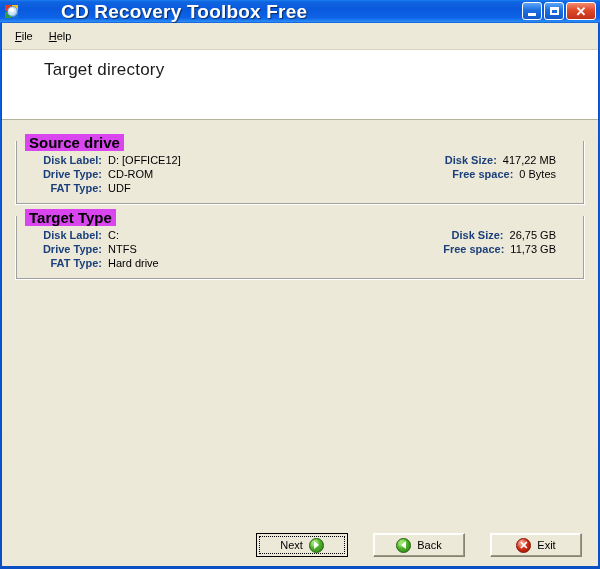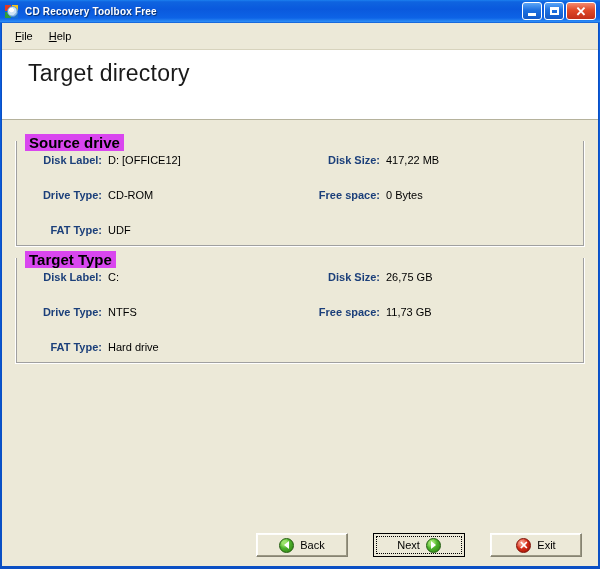--- a/index.html
+++ b/index.html
@@ -50,25 +50,26 @@
   .title-icon .q3 { left: 1px; top: 8px;  background: #2d9c3c; }
   .title-icon .q4 { left: 8px; top: 8px;  background: #1a6fd0; }
   .title-icon .disc {
     position: absolute; left: 3px; top: 2px;
     width: 11px; height: 11px; border-radius: 50%;
     background: radial-gradient(circle at 40% 35%, #ffffff 0 28%, #cfe4f7 30% 60%, #9cc4ea 62% 100%);
     border: 1px solid #5e9ad6;
   }
   .title-text {
     color: #ffffff;
-    font-size: 10px;
+    font-size: 19px;
     font-weight: bold;
     text-shadow: 1px 1px 1px rgba(0,0,0,.55);
     letter-spacing: .2px;
     white-space: nowrap;
+    margin-left: 36px;
   }
   .win-buttons {
     position: absolute;
     right: 4px; top: 2px;
     display: flex;
     gap: 2px;
   }
   .win-btn {
     width: 20px; height: 18px;
     border: 1px solid #ffffff;
@@ -122,24 +123,25 @@
   .menu-item u { text-decoration: underline; }
 
   
   .header-panel {
     background: #ffffff;
     height: 70px;
     border-bottom: 1px solid #b5b29c;
     padding: 10px 0 0 26px;
   }
   .header-title {
-    font-size: 23px;
+    font-size: 17px;
     color: #1a1a1a;
     font-weight: normal;
     letter-spacing: .2px;
+    margin-left: 16px;
   }
   .header-sub {
     font-size: 11px;
     color: #1a1a1a;
     margin-top: 6px;
     padding-left: 17px;
   }
 
   
   .body-area {
@@ -236,24 +238,24 @@
     color: #000;
     z-index: 2;
   }
   .gb-content {
     display: flex;
     padding: 13px 0 0 0;
   }
   .gb-col {
     display: flex;
     flex-direction: column;
-    gap: 22px;
+    gap: 1px;
   }
   .gb-col.left  { width: 290px; padding-left: 8px; }
-  .gb-col.right { width: 250px; }
+  .gb-col.right { width: 250px; align-items: flex-end; }
 
   .kv {
     display: flex;
     font-size: 11px;
     line-height: 13px;
   }
   .kv .k {
     width: 84px;
     text-align: right;
     font-weight: bold;
@@ -438,41 +440,41 @@
             </div>
             <div class="kv">
               <span class="k">Free space:</span>
               <span class="v">11,73 GB</span>
             </div>
           </div>
         </div>
       </div>
 
       <div class="button-bar">
-        <div class="xp-button">
-          <div class="btn-inner">
-            <span class="circle-icon green">
-                <span class="arrow-l"></span>
-              </span>
-            <span>Back</span>
-          </div>
-        </div>
-
         <div class="xp-button focused">
           <div class="focus-ring"></div>
           <div class="btn-inner">
             <span>Next</span>
             <span class="circle-icon green">
                 <span class="arrow-r"></span>
               </span>
           </div>
         </div>
 
         <div class="xp-button">
           <div class="btn-inner">
+            <span class="circle-icon green">
+                <span class="arrow-l"></span>
+              </span>
+            <span>Back</span>
+          </div>
+        </div>
+
+        <div class="xp-button">
+          <div class="btn-inner">
             <span class="circle-icon red">
                 <span class="x-glyph">✕</span>
               </span>
             <span>Exit</span>
           </div>
         </div>
       </div>
 
     </div>
   </div>

